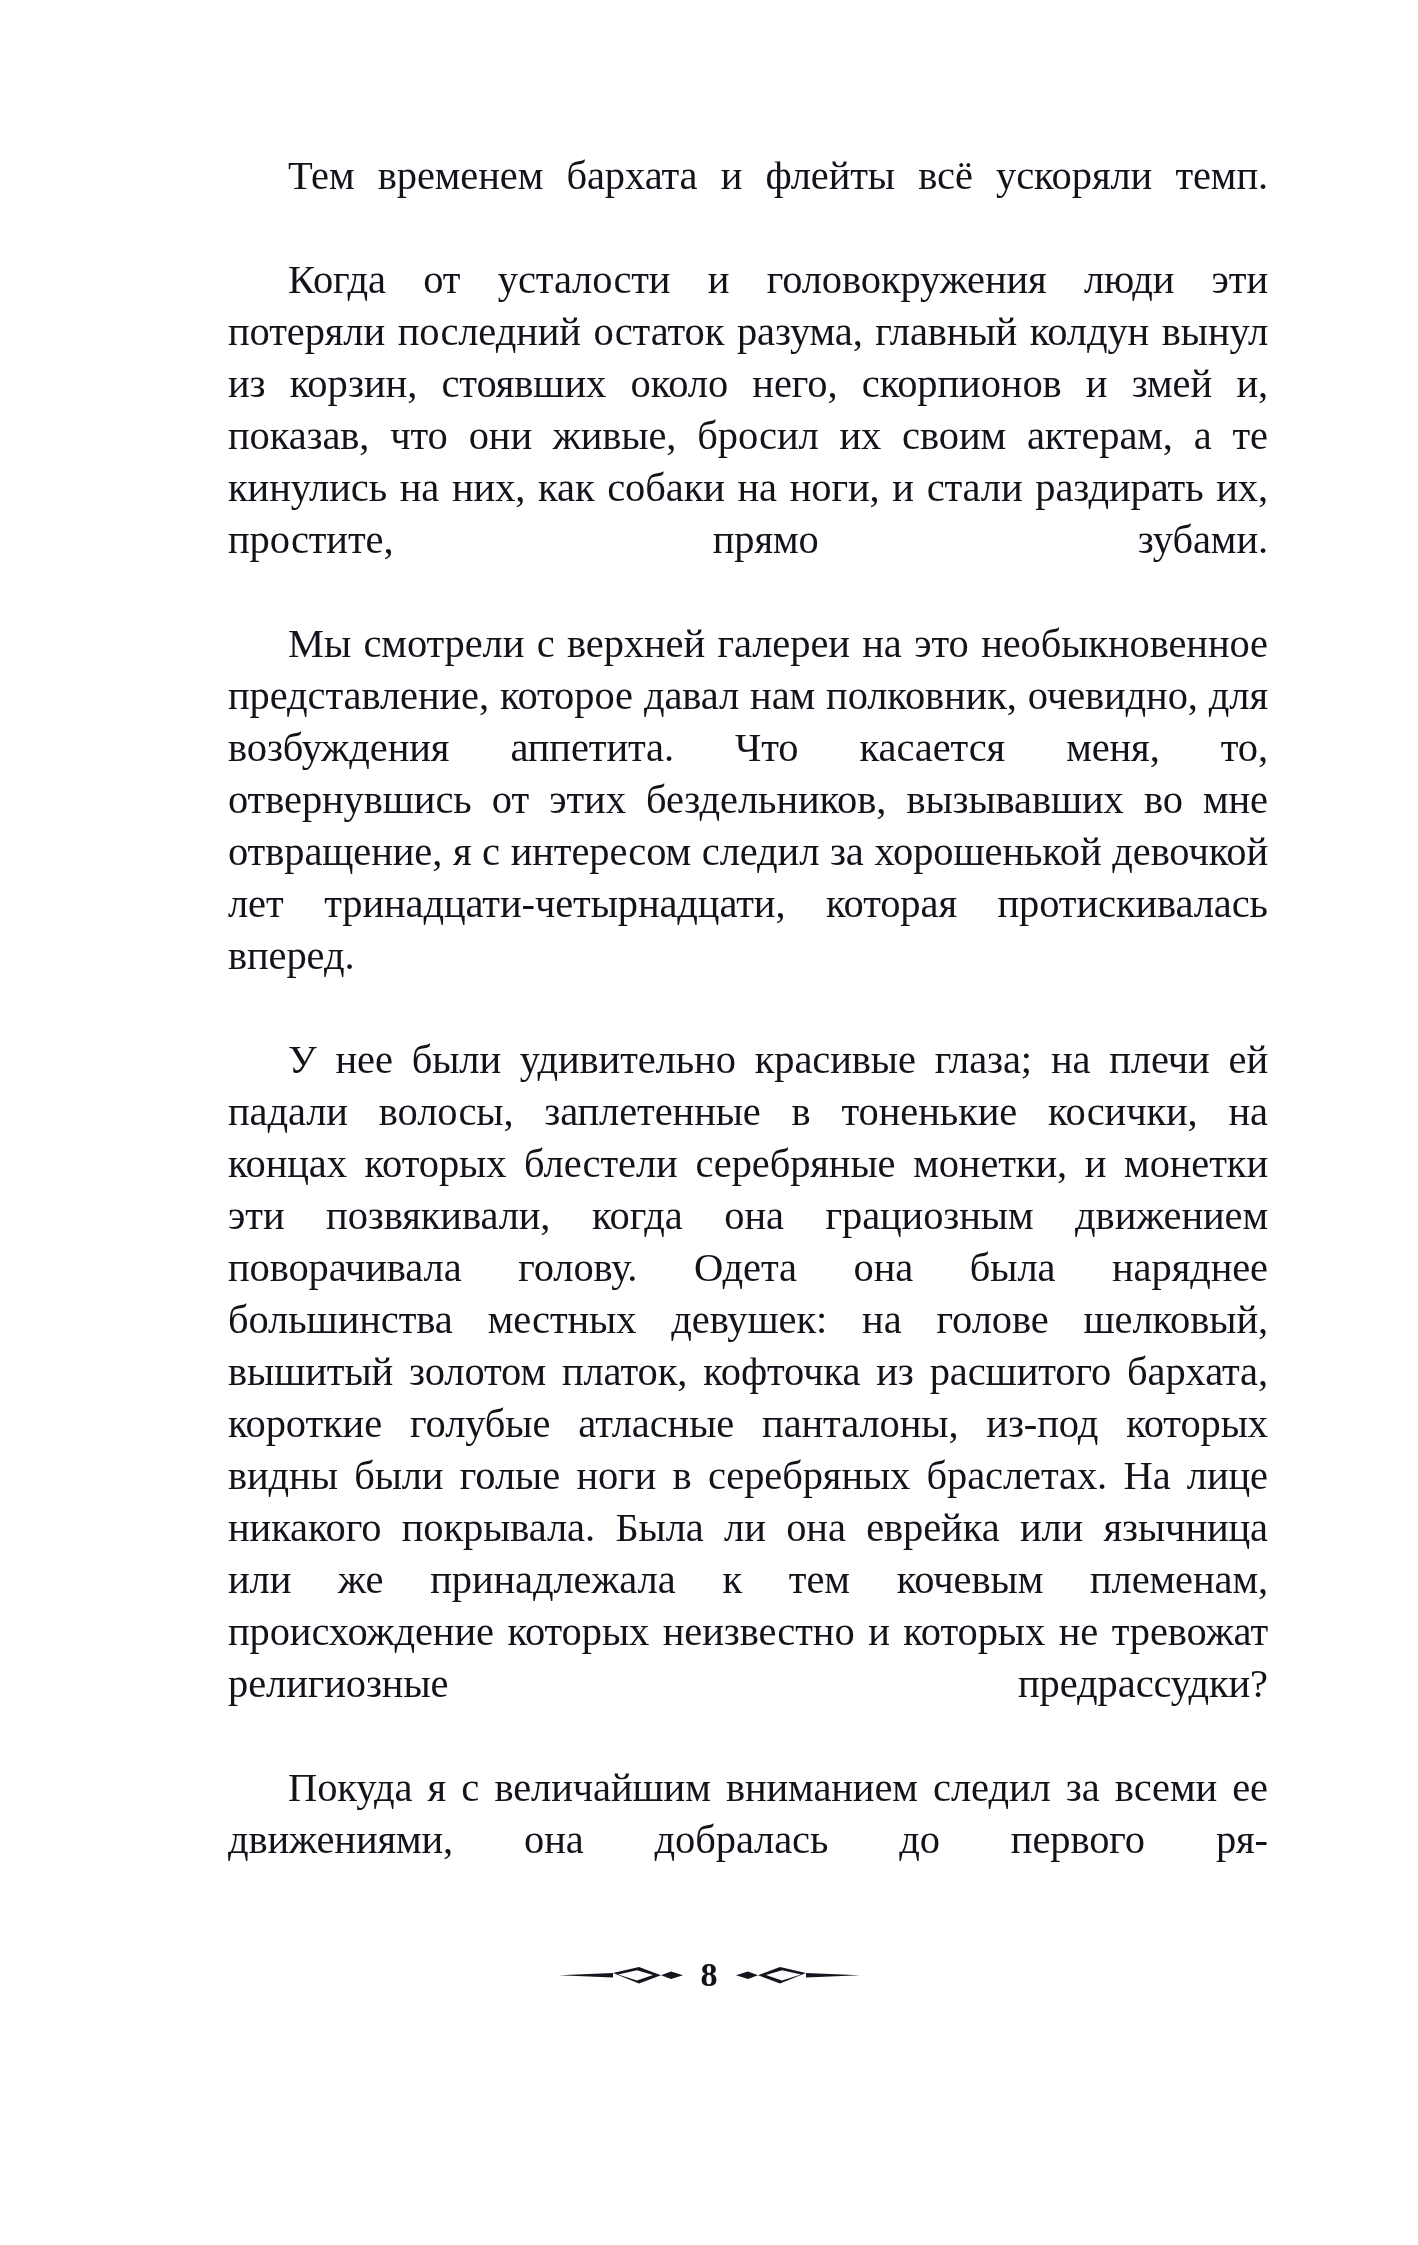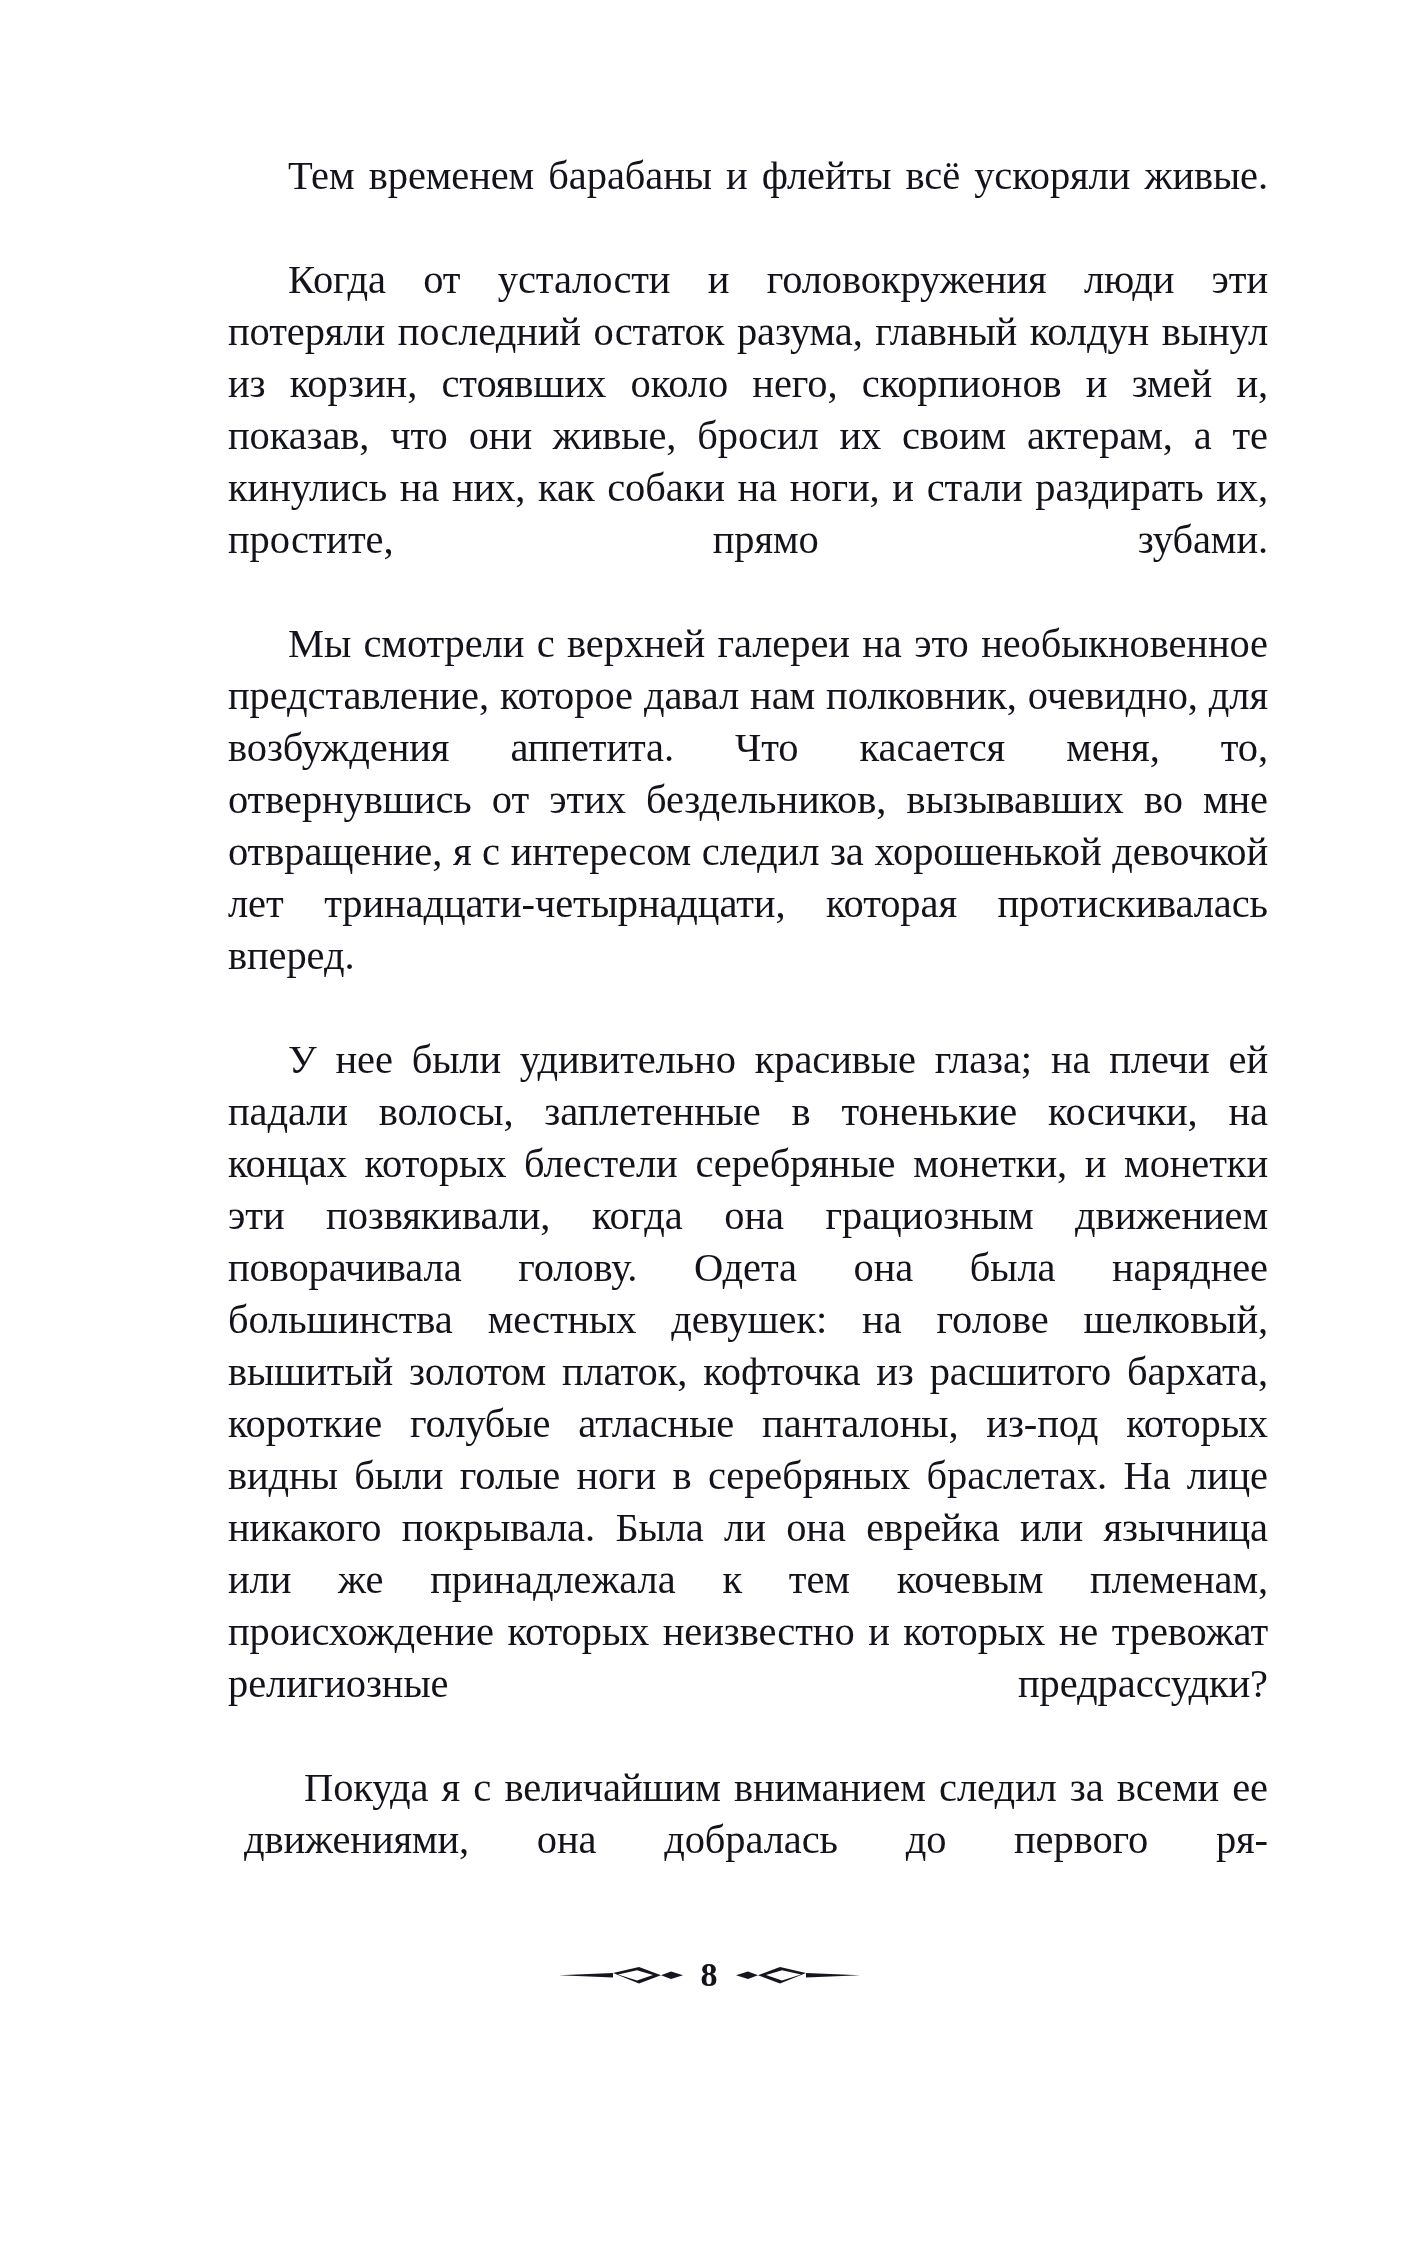--- a/index.html
+++ b/index.html
@@ -39,21 +39,20 @@
     line-height: 52px;
     color: #13131c;
     letter-spacing: -0.1px;
     word-spacing: 0.5px;
     -webkit-font-smoothing: antialiased;
   }
 
   
   p.para.last {
     text-align: justify;
-    margin-left: 16px;
   }
   p.para.last::after {
     content: "";
     display: inline-block;
     width: 100%;
   }
 
   
   p.para.forcejust::after {
     content: "";
@@ -89,21 +88,21 @@
   .orn.right { transform: scaleX(-1); }
 
   .orn svg { display: block; }
 </style>
 </head>
 <body>
 
 <div class="page">
 
   <div class="text-block">
-    <p class="para forcejust">Тем временем барабаны и флейты всё ускоряли живые.</p>
+    <p class="para forcejust">Тем временем бархата и флейты всё ускоряли темп.</p>
     <p class="para forcejust">Когда от усталости и головокружения люди эти потеряли последний остаток разума, главный колдун вынул из корзин, стоявших около него, скорпионов и змей и, показав, что они живые, бросил их своим актерам, а те кинулись на них, как собаки на ноги, и стали раздирать их, простите, прямо зубами.</p>
     <p class="para forcejust">Мы смотрели с верхней галереи на это необыкновенное представление, которое давал нам полковник, очевидно, для возбуждения аппетита. Что касается меня, то, отвернувшись от этих бездельников, вызывавших во мне отвращение, я с интересом следил за хорошенькой девочкой лет тринадцати-четырнадцати, которая протискивалась вперед.</p>
     <p class="para forcejust">У нее были удивительно красивые глаза; на плечи ей падали волосы, заплетенные в тоненькие косички, на концах которых блестели серебряные монетки, и монетки эти позвякивали, когда она грациозным движением поворачивала голову. Одета она была наряднее большинства местных девушек: на голове шелковый, вышитый золотом платок, кофточка из расшитого бархата, короткие голубые атласные панталоны, из-под которых видны были голые ноги в серебряных браслетах. На лице никакого покрывала. Была ли она еврейка или язычница или же принадлежала к тем кочевым племенам, происхождение которых неизвестно и которых не тревожат религиозные предрассудки?</p>
     <p class="para last">Покуда я с величайшим вниманием следил за всеми ее движениями, она добралась до первого ря-</p>
   </div>
 
   <div class="folio">
 
     <span class="orn left">
       <svg viewBox="0 0 128 26" width="128" height="26" aria-hidden="true">

